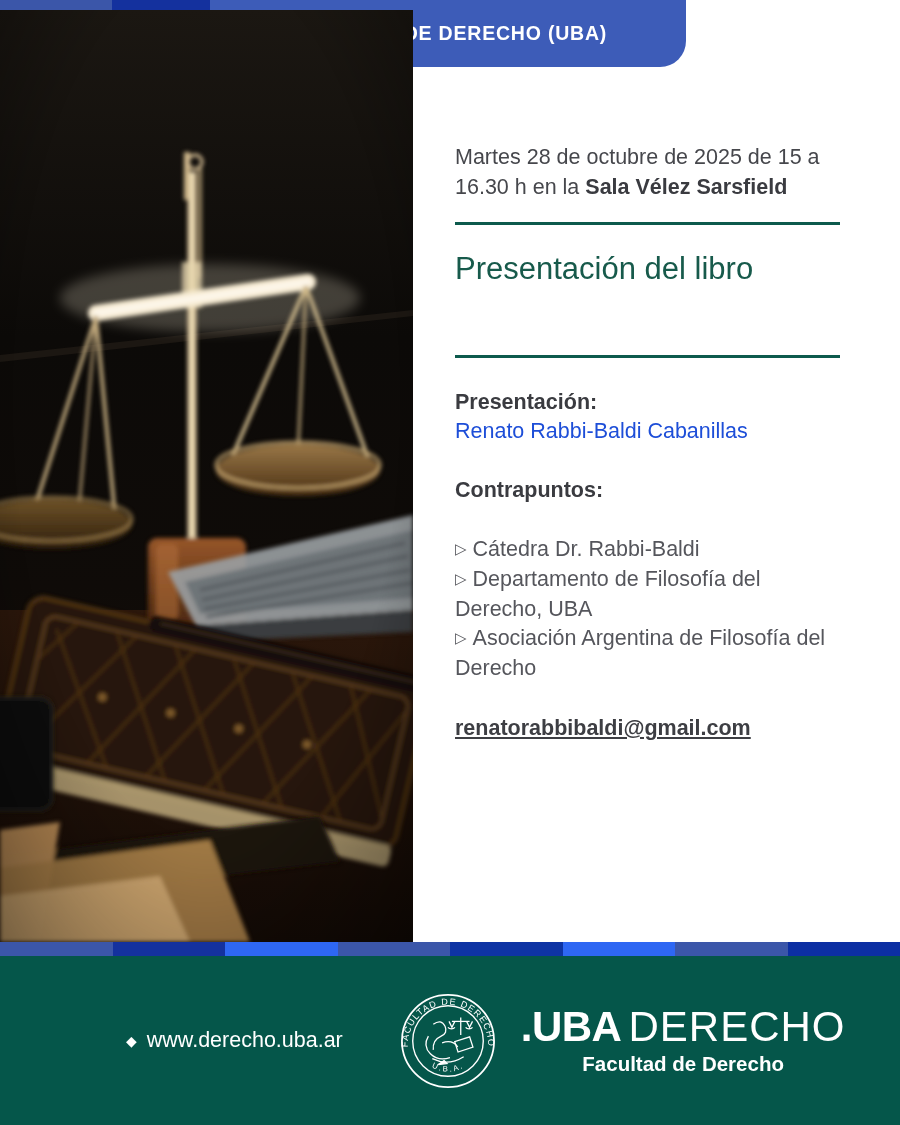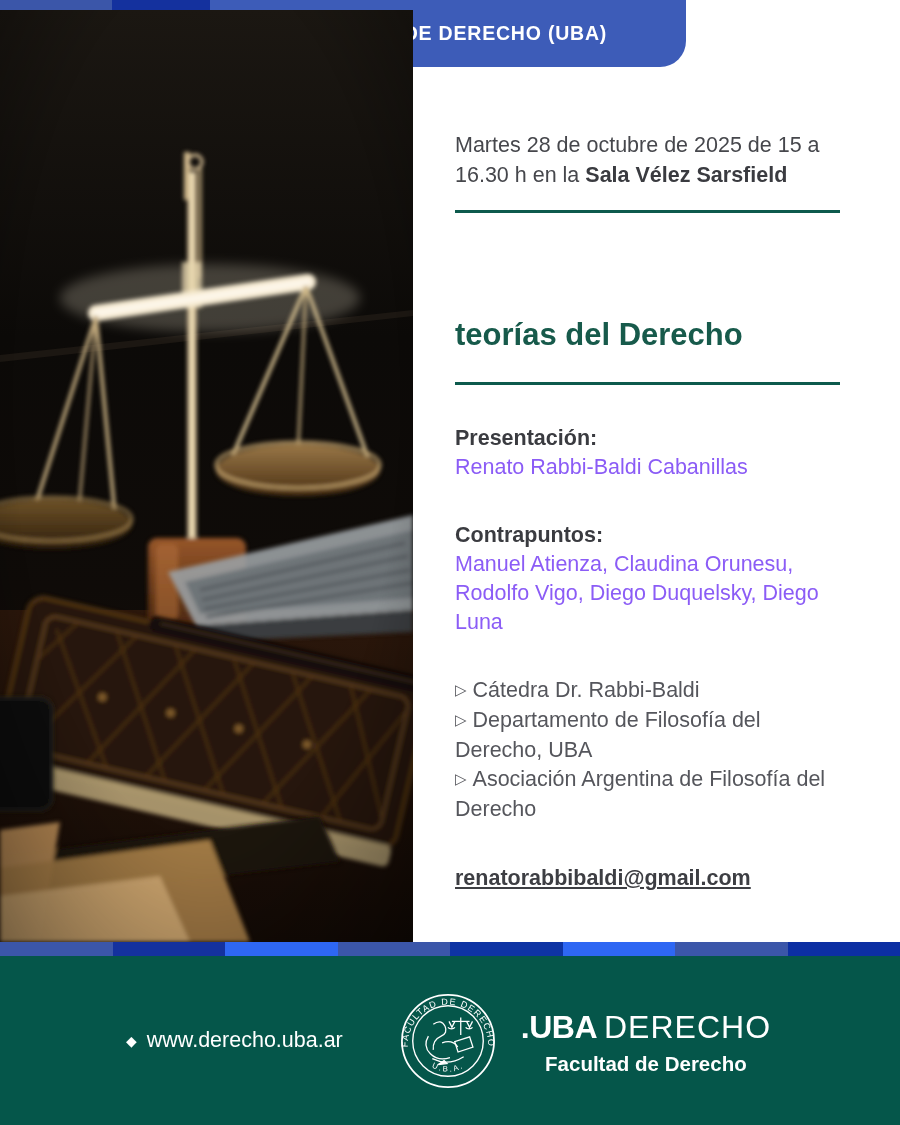--- a/index.html
+++ b/index.html
@@ -13,45 +13,45 @@
 
   
   .banner{position:absolute;top:0;left:210px;width:476px;height:67px;
     border-radius:0 0 26px 26px;display:flex;align-items:center;justify-content:center;}
   .banner-label{color:#ffffff;font-weight:700;font-size:19.5px;letter-spacing:.8px;}
 
   
   .photo{position:absolute;top:10px;left:0;width:413px;height:932px;overflow:hidden;background:#0d0b09;}
 
   
-  .content{position:absolute;left:455px;top:130px;width:390px;color:#4a4b50;}
+  .content{position:absolute;left:455px;top:142px;width:390px;color:#4a4b50;}
   .date-text{font-size:21.5px;line-height:30px;color:#46474c;margin:0;}
   .date-text b{color:#3a3b40;}
   .rule{border:none;border-top:3px solid #0d5a4d;margin:20px 0 0 0;width:385px;}
   .title{margin:24px 0 0 0;font-size:31px;line-height:39px;font-weight:400;color:#175a4b;}
   .title .t-bold{font-weight:700;}
   .rule2{margin-top:28px;}
-  .section{margin-top:39px;}
+  .section{margin-top:30px;}
   .sec-label{font-size:21.5px;font-weight:700;color:#3a3b40;line-height:29px;margin:0;}
-  .sec-value{font-size:21.5px;color:#8b5cf6;line-height:29px;margin:0;}
+  .sec-value{font-size:21.5px;color:#1d4ed8;line-height:29px;margin:0;}
   .org-item{font-size:21.5px;color:#55565c;line-height:29px;}
   .org-bullet{font-size:15px;color:#55565c;margin-right:6px;position:relative;top:-2px;}
   .email-link{font-size:21.5px;font-weight:600;color:#3d3e43;line-height:31px;}
 
   
   .mid-strip{position:absolute;top:942px;left:0;width:900px;height:14px;display:flex;}
   .mid-strip div{flex:1;height:14px;}
 
   
   .footer{position:absolute;top:956px;left:0;width:900px;height:169px;display:flex;align-items:center;}
   .site{margin-left:126px;color:#ffffff;font-size:21.5px;display:flex;align-items:center;white-space:nowrap;}
   .site .diamond{font-size:14px;margin-right:10px;}
   .seal{margin-left:56px;width:98px;height:98px;flex:0 0 auto;}
   .logo{margin-left:24px;color:#ffffff;text-align:center;}
-  .logo-main{font-size:32px;line-height:44px;white-space:nowrap;}
+  .logo-main{font-size:42px;line-height:44px;white-space:nowrap;}
   .logo-main .uba{font-weight:800;letter-spacing:-.5px;}
   .logo-main .der{font-weight:300;letter-spacing:1px;margin-left:7px;font-stretch:condensed;}
   .logo-sub{font-size:20.5px;font-weight:700;margin-top:3px;}
 </style>
 </head>
 <body>
 
 <div class="poster">
 
   <div class="top-strip">
@@ -176,35 +176,33 @@
       <rect x="0" y="0" width="413" height="932" fill="url(#vin)"></rect>
     </svg>
   </div>
 
   <div class="content">
     <p class="date-text"><span>Martes 28 de octubre de 2025 de 15 a 16.30 h en la </span><b>Sala Vélez Sarsfield</b></p>
 
     <hr class="rule">
 
     <h1 class="title">
+      <span>Presentación del libro</span><br>
       <br>
-      <br>
-      <span class="t-bold">teorías del Derecho</span>
     </h1>
 
     <hr class="rule rule2">
 
     <div class="section">
       <p class="sec-label">Presentación:</p>
       <p class="sec-value">Renato Rabbi-Baldi Cabanillas</p>
     </div>
 
     <div class="section">
       <p class="sec-label">Contrapuntos:</p>
-      <p class="sec-value">Manuel Atienza, Claudina Orunesu, Rodolfo Vigo, Diego Duquelsky, Diego Luna</p>
     </div>
 
     <div class="section">
       <div class="org-item"><span class="org-bullet">▷</span><span>Cátedra Dr. Rabbi-Baldi</span></div>
       <div class="org-item"><span class="org-bullet">▷</span><span>Departamento de Filosofía del Derecho, UBA</span></div>
       <div class="org-item"><span class="org-bullet">▷</span><span>Asociación Argentina de Filosofía del Derecho</span></div>
     </div>
 
     <div class="section">
       <a class="email-link" href="#">renatorabbibaldi@gmail.com</a>

